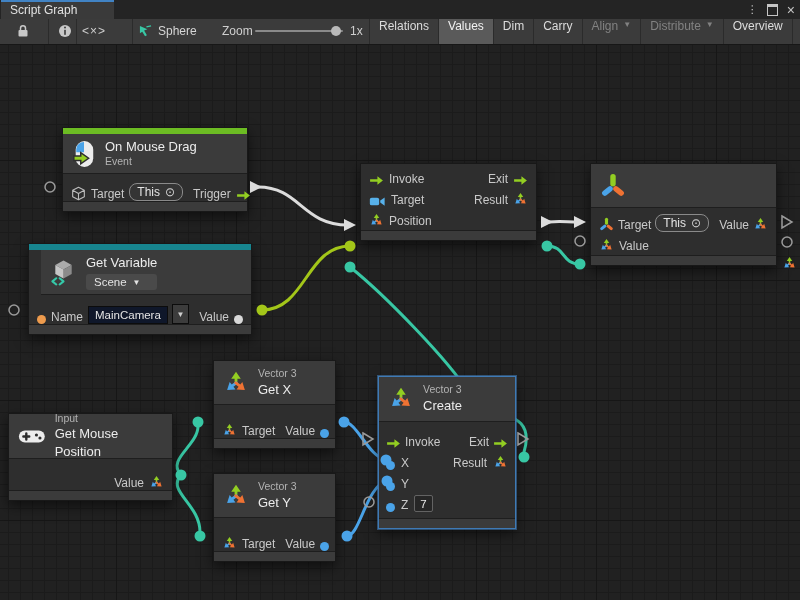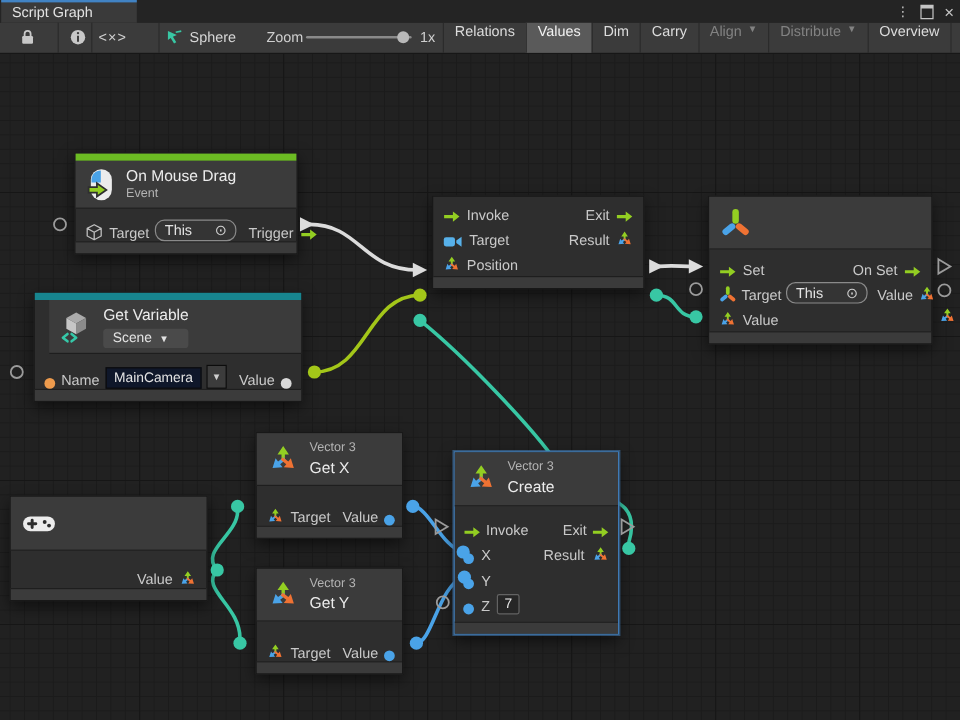--- a/index.html
+++ b/index.html
@@ -49,21 +49,21 @@
        border-bottom:1px solid #1e1e1e;box-sizing:border-box;}
   .tcol{display:flex;flex-direction:column;justify-content:center;}
   .cat{font-size:10.5px;color:#b3b3b3;line-height:1.3;}
   .ttl{font-size:13px;color:#ececec;line-height:1.35;}
   .bd{box-sizing:border-box;}
   .row{display:flex;align-items:flex-end;padding:0 8px;gap:5px;color:#c9c9c9;font-size:12px;
        white-space:nowrap;height:21px;}
   .grow{flex:1 1 auto;}
   .ftr{background:#3b3b3b;border-top:1px solid #1e1e1e;height:9px;}
   .dot{width:9px;height:9px;border-radius:50%;flex:none;}
-  .chip{display:inline-flex;align-items:center;gap:19px;border:1px solid #8a8a8a;border-radius:8px;
+  .chip{display:inline-flex;align-items:center;gap:5px;border:1px solid #8a8a8a;border-radius:8px;
         padding:0 7px;height:16px;color:#e3e3e3;background:rgba(255,255,255,.03);font-size:12px;}
   .chip .odot{font-size:12px;color:#cfcfcf;line-height:1;}
   .chip2{display:inline-flex;align-items:center;gap:6px;background:#4a4a4a;border-radius:3px;
          padding:0 8px;height:16px;color:#e3e3e3;font-size:11.5px;margin-top:2px;}
   .field{display:inline-flex;align-items:center;background:#0f172a;border:1px solid #0c0c0c;
          padding:0 6px;height:16px;color:#e3e3e3;font-size:11.5px;}
   .ddbtn{display:inline-flex;align-items:center;justify-content:center;width:15px;height:18px;
          background:#3c3c3c;border:1px solid #0c0c0c;margin-left:-1px;color:#cfcfcf;font-size:8px;}
   .zfield{display:inline-flex;align-items:center;background:#262626;border:1px solid #636363;
           padding:0 5px;height:15px;color:#e8e8e8;font-size:11.5px;border-radius:2px;}
@@ -244,31 +244,20 @@
   <div class="ftr"></div>
 </div>
 
 <div class="node" style="left:590px;top:163px;width:187px;">
   <div class="hdr" style="height:44px;">
     <svg width="26" height="26" viewBox="0 0 24 24">
         <use href="#tf"></use>
       </svg>
   </div>
   <div class="bd" style="padding:3px 0 2px;">
-    <div class="row">
-      <svg class="icon-arr" viewBox="0 0 16 12">
-          <use href="#agr"></use>
-        </svg>
-      <span>Set</span>
-      <span class="grow"></span>
-      <span>On Set</span>
-      <svg class="icon-arr" viewBox="0 0 16 12">
-          <use href="#agr"></use>
-        </svg>
-    </div>
     <div class="row" style="gap:4px;">
       <svg class="icon-s" viewBox="0 0 24 24">
           <use href="#tf"></use>
         </svg>
       <span>Target</span>
       <span class="chip">
         <span>This</span>
         <span class="odot">⊙</span>
       </span>
       <span class="grow"></span>
@@ -334,20 +323,24 @@
     </div>
   </div>
   <div class="ftr"></div>
 </div>
 
 <div class="node" style="left:8px;top:413px;width:165px;">
   <div class="hdr" style="height:45px;">
     <svg width="29" height="19" viewBox="0 0 30 20">
         <use href="#pad"></use>
       </svg>
+    <div class="tcol">
+      <div class="cat">Input</div>
+      <div class="ttl">Get Mouse Position</div>
+    </div>
   </div>
   <div class="bd">
     <div class="row" style="height:31px;">
       <span class="grow"></span>
       <span>Value</span>
       <svg class="icon-s" viewBox="0 0 24 24">
           <use href="#v3"></use>
         </svg>
     </div>
   </div>

